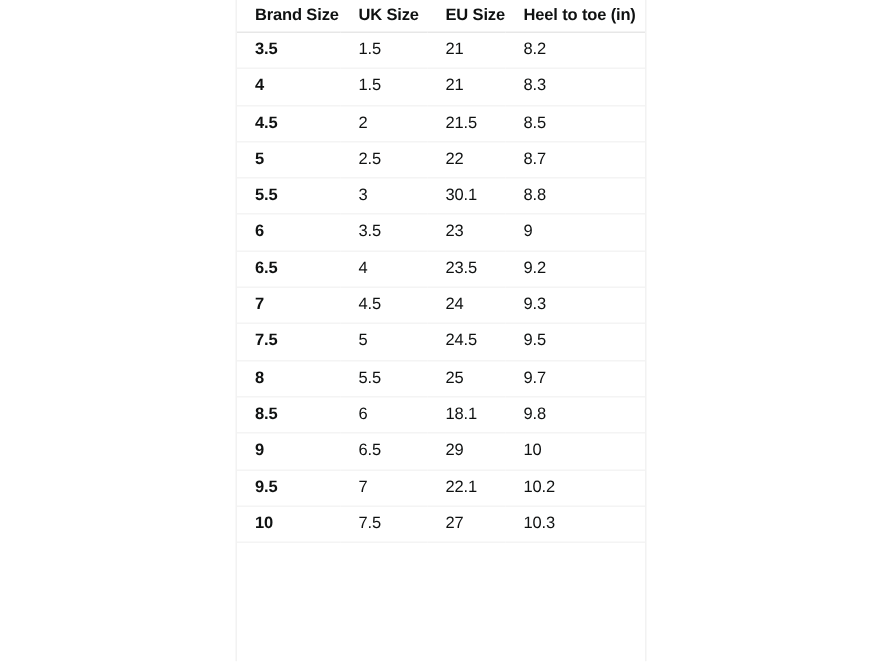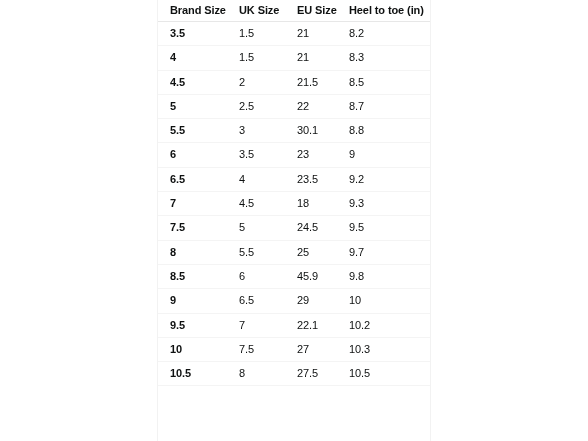--- a/index.html
+++ b/index.html
@@ -128,61 +128,55 @@
         </tr>
         <tr>
           <td class="brand">6.5</td>
           <td>4</td>
           <td>23.5</td>
           <td>9.2</td>
         </tr>
         <tr>
           <td class="brand">7</td>
           <td>4.5</td>
-          <td>18</td>
+          <td>24</td>
           <td>9.3</td>
         </tr>
         <tr>
           <td class="brand">7.5</td>
           <td>5</td>
           <td>24.5</td>
           <td>9.5</td>
         </tr>
         <tr>
           <td class="brand">8</td>
           <td>5.5</td>
           <td>25</td>
           <td>9.7</td>
         </tr>
         <tr>
           <td class="brand">8.5</td>
           <td>6</td>
-          <td>45.9</td>
+          <td>18.1</td>
           <td>9.8</td>
         </tr>
         <tr>
           <td class="brand">9</td>
           <td>6.5</td>
           <td>29</td>
           <td>10</td>
         </tr>
         <tr>
           <td class="brand">9.5</td>
           <td>7</td>
           <td>22.1</td>
           <td>10.2</td>
         </tr>
         <tr>
           <td class="brand">10</td>
           <td>7.5</td>
           <td>27</td>
           <td>10.3</td>
         </tr>
-        <tr>
-          <td class="brand">10.5</td>
-          <td>8</td>
-          <td>27.5</td>
-          <td>10.5</td>
-        </tr>
       </tbody>
     </table>
   </div>
 </div>
 
 </body></html>

